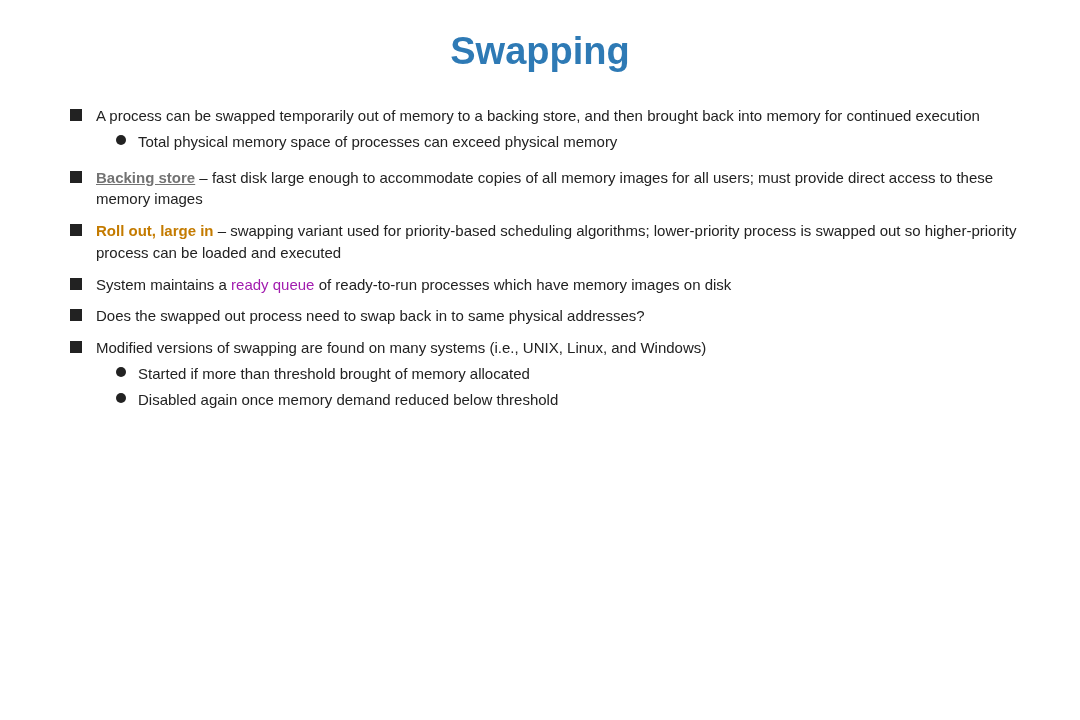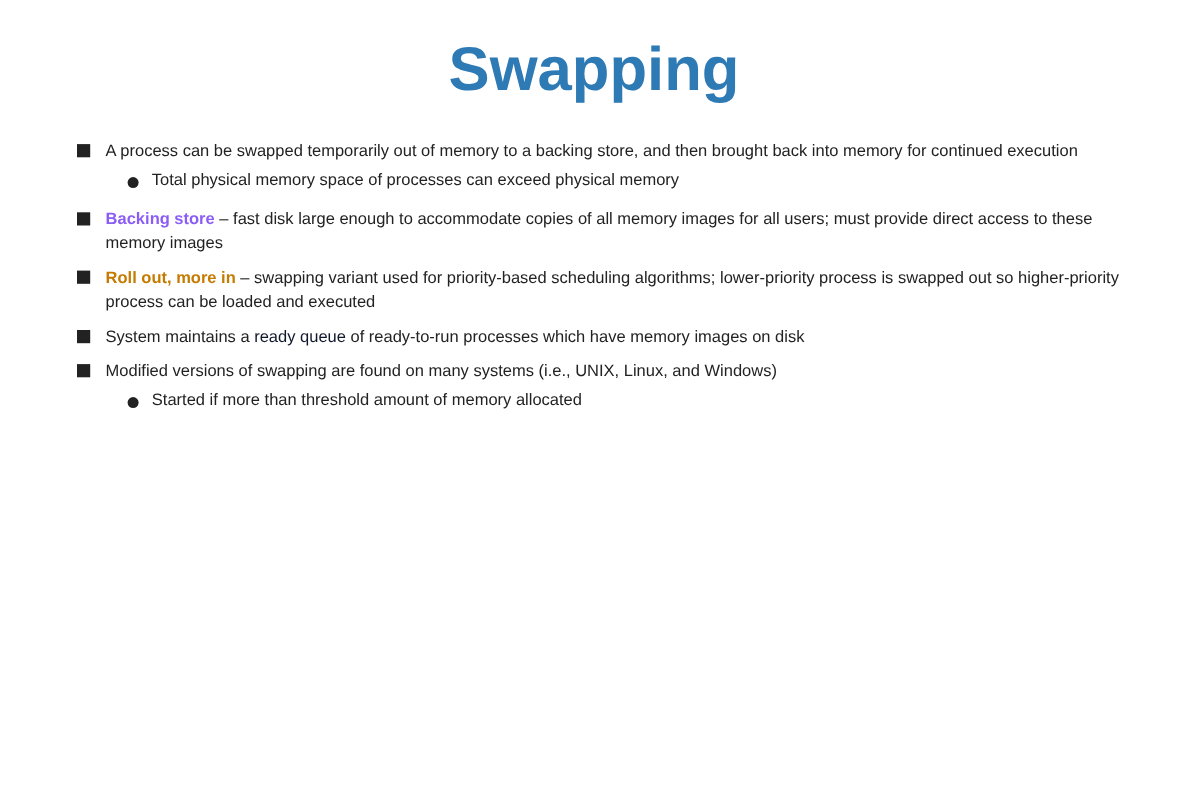--- a/index.html
+++ b/index.html
@@ -14,21 +14,21 @@
       font-size: 15px;
       color: #222222;
       width: 1080px;
       min-height: 720px;
       padding: 30px 60px 40px 60px;
     }
 
     h1 {
       text-align: center;
       color: #2e7ab5;
-      font-size: 56px;
+      font-size: 38px;
       font-weight: bold;
       margin-bottom: 32px;
       font-family: Arial, sans-serif;
     }
 
     .content {
       padding-left: 10px;
     }
 
     ul.main-list {
@@ -59,21 +59,21 @@
     }
 
     ul.sub-list {
       list-style: none;
       padding: 0;
       margin: 4px 0 0 0;
     }
 
     ul.sub-list > li {
       display: flex;
-      align-items: center;
+      align-items: flex-start;
       margin-bottom: 4px;
       line-height: 1.45;
     }
 
     ul.sub-list > li .sub-bullet {
       display: inline-block;
       width: 10px;
       height: 10px;
       background: #222;
       border-radius: 50%;
@@ -81,31 +81,32 @@
       margin-right: 12px;
       margin-left: 20px;
       flex-shrink: 0;
     }
 
     ul.sub-list > li .text {
       flex: 1;
     }
 
     .blue {
-      color: #8b5cf6;
+      color: #737373;
       font-weight: bold;
+      text-decoration: underline;
     }
 
     .orange {
       color: #c47b00;
       font-weight: bold;
     }
 
     .green {
-      color: #0f172a;
+      color: #a21caf;
     }
   </style>
 </head>
 <body>
 
 <h1>Swapping</h1>
 
 <div class="content">
   <ul class="main-list">
 
@@ -125,41 +126,51 @@
     <li>
       <span class="bullet"></span>
       <span class="text">
         <span class="blue">Backing store</span> – fast disk large enough to accommodate copies of all memory images for all users; must provide direct access to these memory images
       </span>
     </li>
 
     <li>
       <span class="bullet"></span>
       <span class="text">
-        <span class="orange">Roll out, more in</span> – swapping variant used for priority-based scheduling algorithms; lower-priority process is swapped out so higher-priority process can be loaded and executed
+        <span class="orange">Roll out, large in</span> – swapping variant used for priority-based scheduling algorithms; lower-priority process is swapped out so higher-priority process can be loaded and executed
       </span>
     </li>
 
 
     <li>
       <span class="bullet"></span>
       <span class="text">
         System maintains a <span class="green">ready queue</span> of ready-to-run processes which have memory images on disk
       </span>
     </li>
 
+    <li>
+      <span class="bullet"></span>
+      <span class="text">
+        Does the swapped out process need to swap back in to same physical addresses?
+      </span>
+    </li>
 
 
     <li>
       <span class="bullet"></span>
       <span class="text">
         Modified versions of swapping are found on many systems (i.e., UNIX, Linux, and Windows)
         <ul class="sub-list">
           <li>
             <span class="sub-bullet"></span>
-            <span class="text">Started if more than threshold amount of memory allocated</span>
+            <span class="text">Started if more than threshold brought of memory allocated</span>
+          </li>
+          <li>
+            <span class="sub-bullet"></span>
+            <span class="text">Disabled again once memory demand reduced below threshold</span>
           </li>
         </ul>
       </span>
     </li>
 
   </ul>
 </div>
 
 </body></html>

